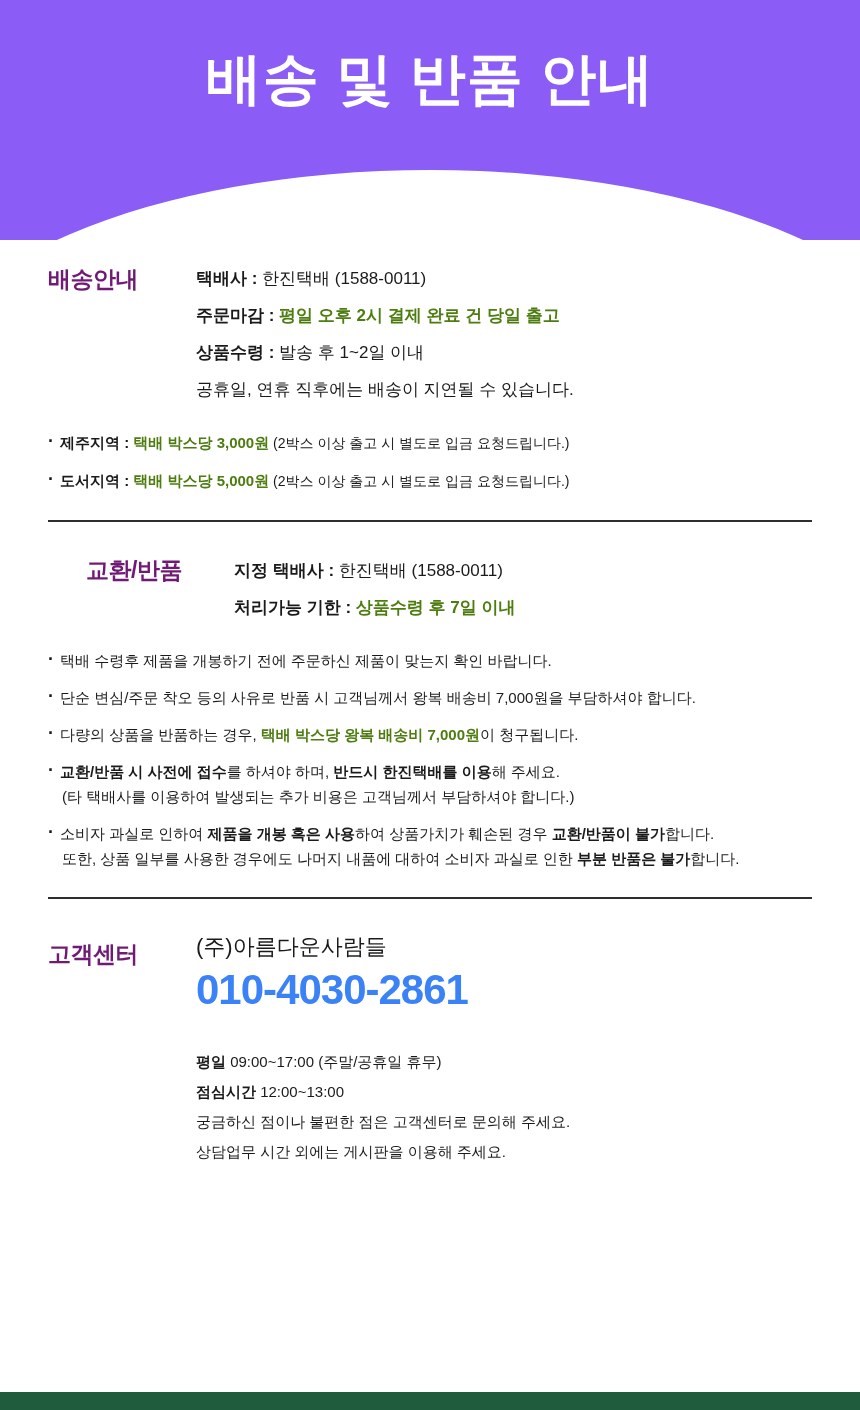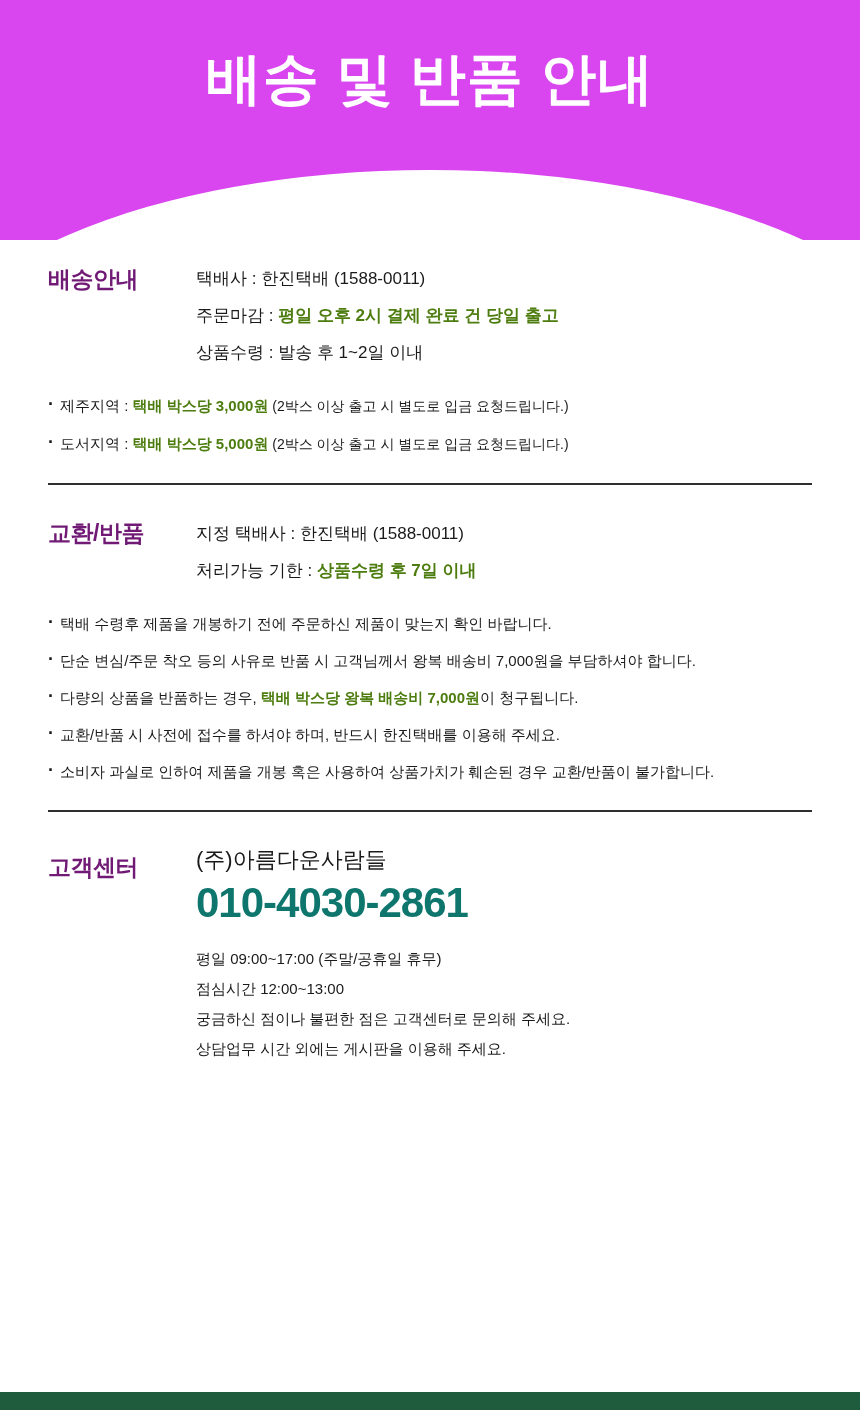--- a/index.html
+++ b/index.html
@@ -12,21 +12,21 @@
     color: #1a1a1a;
     position: relative;
     overflow: hidden;
   }
 
   
   .header {
     position: relative;
     width: 860px;
     height: 240px;
-    background: #d946ef;
+    background: #8b5cf6;
     overflow: hidden;
   }
   .header-title {
     position: absolute;
     top: 42px;
     left: 0;
     width: 860px;
     text-align: center;
     color: #ffffff;
     font-size: 56px;
@@ -61,21 +61,21 @@
 
   
   .delivery { margin-top: 20px; }
   .delivery .sec-label { width: 148px; padding-top: 4px; flex: 0 0 148px; }
   .delivery-lines { flex: 1; }
   .dline {
     font-size: 17px;
     line-height: 37px;
     color: #1a1a1a;
   }
-  .b { font-weight: normal; }
+  .b { font-weight: bold; }
   .red { color: #4d7c0f; font-weight: bold; }
 
   .bullets { margin-top: 22px; }
   .bullet {
     font-size: 15px;
     line-height: 25px;
     margin-bottom: 12px;
     padding-left: 12px;
     position: relative;
   }
@@ -91,35 +91,35 @@
   .indent2 { display: block; padding-left: 24px; }
 
   .divider {
     height: 2px;
     background: #2e2e2e;
     margin: 26px 0 0 0;
   }
 
   
   .exchange { margin-top: 30px; }
-  .exchange .sec-label { width: 148px; flex: 0 0 148px; padding-top: 3px; }
+  .exchange .sec-label { width: 148px; flex: 0 0 148px; padding-top: 3px; margin-left: 38px; }
   .exchange-lines { flex: 1; }
 
   
   .cs { margin-top: 34px; }
   .cs .sec-label { width: 148px; flex: 0 0 148px; padding-top: 6px; }
   .cs-body { flex: 1; }
   .cs-company { font-size: 22px; line-height: 28px; }
   .cs-phone {
     font-size: 42px;
     font-weight: bold;
-    color: #0f766e;
+    color: #3b82f6;
     letter-spacing: -1px;
     line-height: 58px;
-    margin-bottom: 12px;
+    margin-bottom: 28px;
   }
   .cs-line { font-size: 15px; line-height: 30px; }
 
   .footer-bar {
     position: absolute;
     left: 0;
     bottom: 0;
     width: 860px;
     height: 18px;
     background: #1f5c3d;
@@ -140,20 +140,23 @@
     <div class="delivery-lines">
       <div class="dline">
         <span class="b">택배사 : </span><span>한진택배 (1588-0011)</span>
       </div>
       <div class="dline">
         <span class="b">주문마감 : </span><span class="red">평일 오후 2시 결제 완료 건 당일 출고</span>
       </div>
       <div class="dline">
         <span class="b">상품수령 : </span><span>발송 후 1~2일 이내</span>
       </div>
+      <div class="dline">
+        <span>공휴일, 연휴 직후에는 배송이 지연될 수 있습니다.</span>
+      </div>
     </div>
   </div>
 
   <div class="bullets">
     <div class="bullet">
       <span class="b">제주지역 : </span><span class="red">택배 박스당 3,000원</span><span class="small"> (2박스 이상 출고 시 별도로  입금 요청드립니다.)</span>
     </div>
     <div class="bullet">
       <span class="b">도서지역 : </span><span class="red">택배 박스당 5,000원</span><span class="small"> (2박스 이상 출고 시 별도로  입금 요청드립니다.)</span>
     </div>
@@ -178,23 +181,25 @@
       <span>택배 수령후 제품을 개봉하기 전에 주문하신 제품이 맞는지 확인 바랍니다.</span>
     </div>
     <div class="bullet">
       <span>단순 변심/주문 착오 등의 사유로 반품 시 고객님께서 왕복 배송비 7,000원을 부담하셔야 합니다.</span>
     </div>
     <div class="bullet">
       <span>다량의 상품을 반품하는 경우, </span><span class="red">택배 박스당 왕복 배송비 7,000원</span><span>이 청구됩니다.</span>
     </div>
     <div class="bullet">
       <span class="b">교환/반품 시 사전에 접수</span><span>를 하셔야 하며, </span><span class="b">반드시 한진택배를 이용</span><span>해 주세요.</span>
+      <span class="indent2" style="padding-left:2px;">(타 택배사를 이용하여 발생되는 추가 비용은 고객님께서 부담하셔야 합니다.)</span>
     </div>
     <div class="bullet">
       <span>소비자 과실로 인하여 </span><span class="b">제품을 개봉 혹은 사용</span><span>하여 상품가치가 훼손된 경우 </span><span class="b">교환/반품이 불가</span><span>합니다.</span>
+      <span class="indent2" style="padding-left:2px;"><span>또한, 상품 일부를 사용한 경우에도 나머지 내품에 대하여 소비자 과실로 인한 </span><span class="b">부분 반품은 불가</span><span>합니다.</span></span>
     </div>
   </div>
 
   <div class="divider"></div>
 
   <div class="section cs row">
     <div class="sec-label">고객센터</div>
     <div class="cs-body">
       <div class="cs-company">(주)아름다운사람들</div>
       <div class="cs-phone">010-4030-2861</div>

